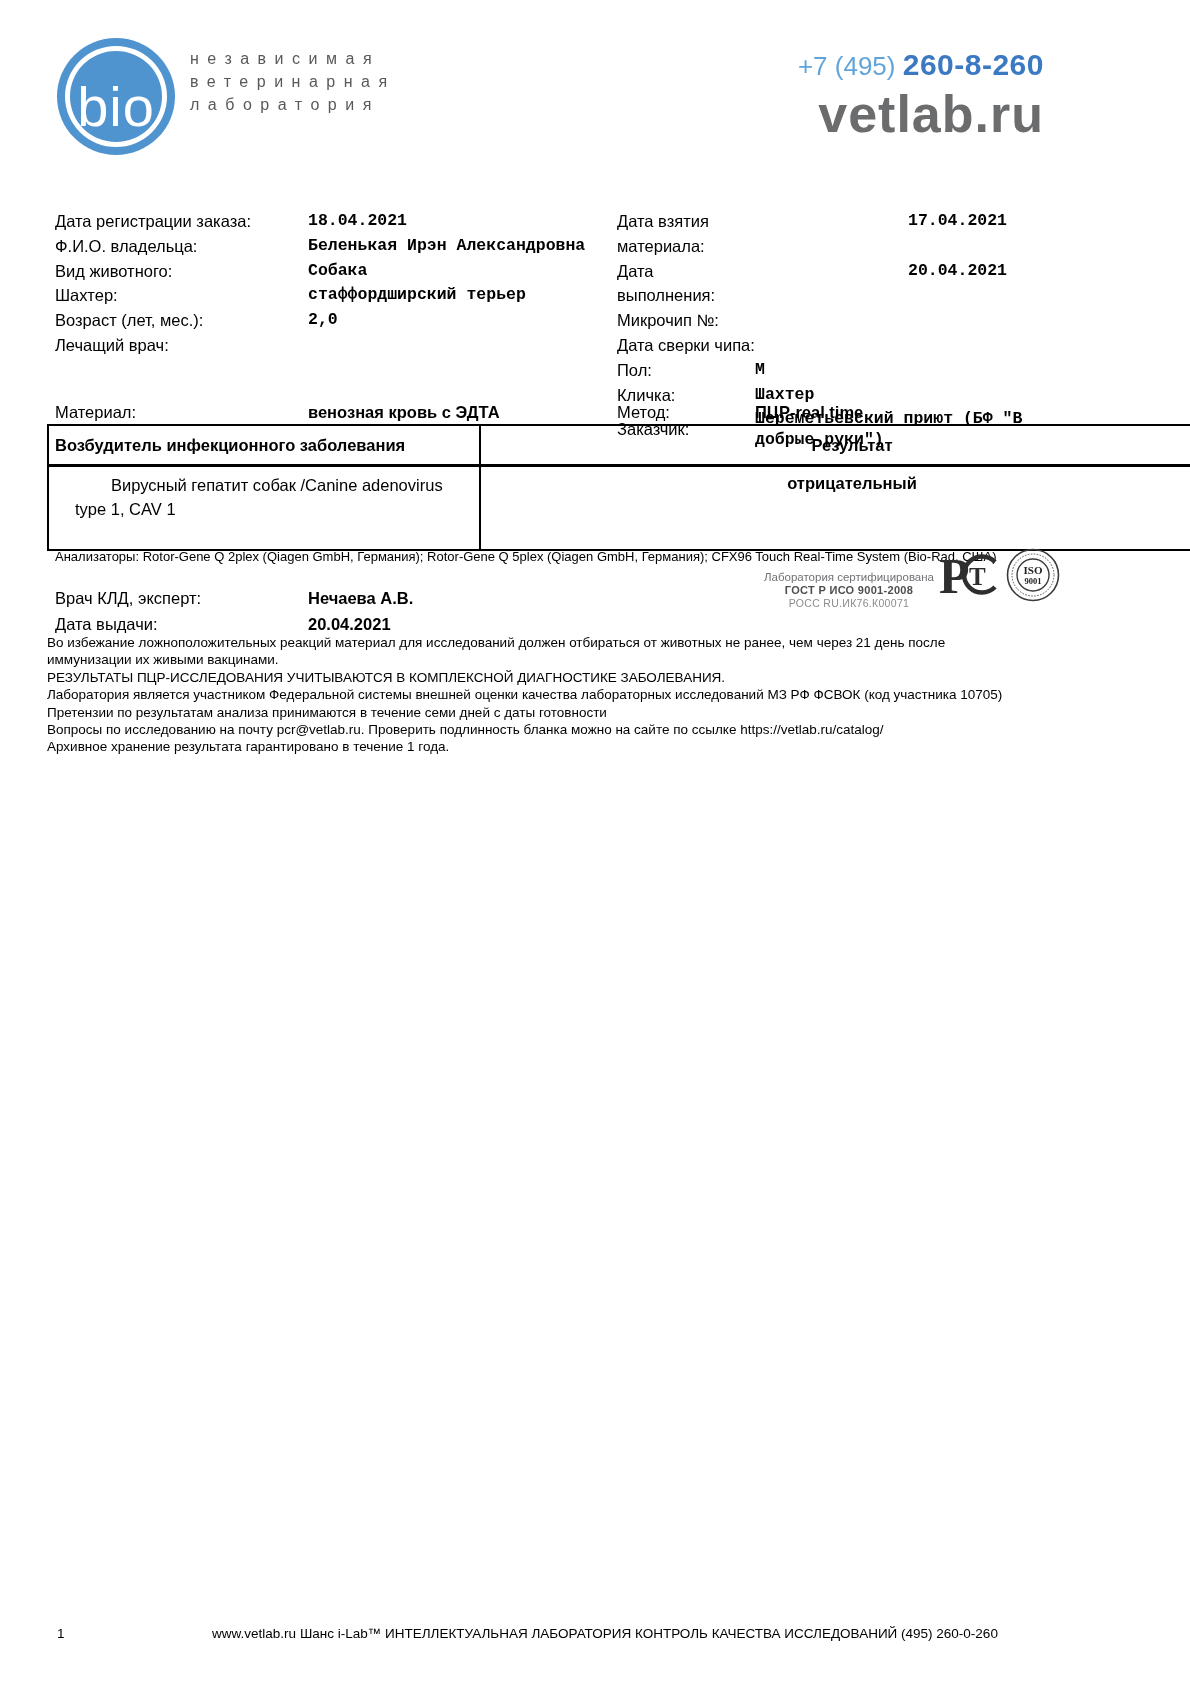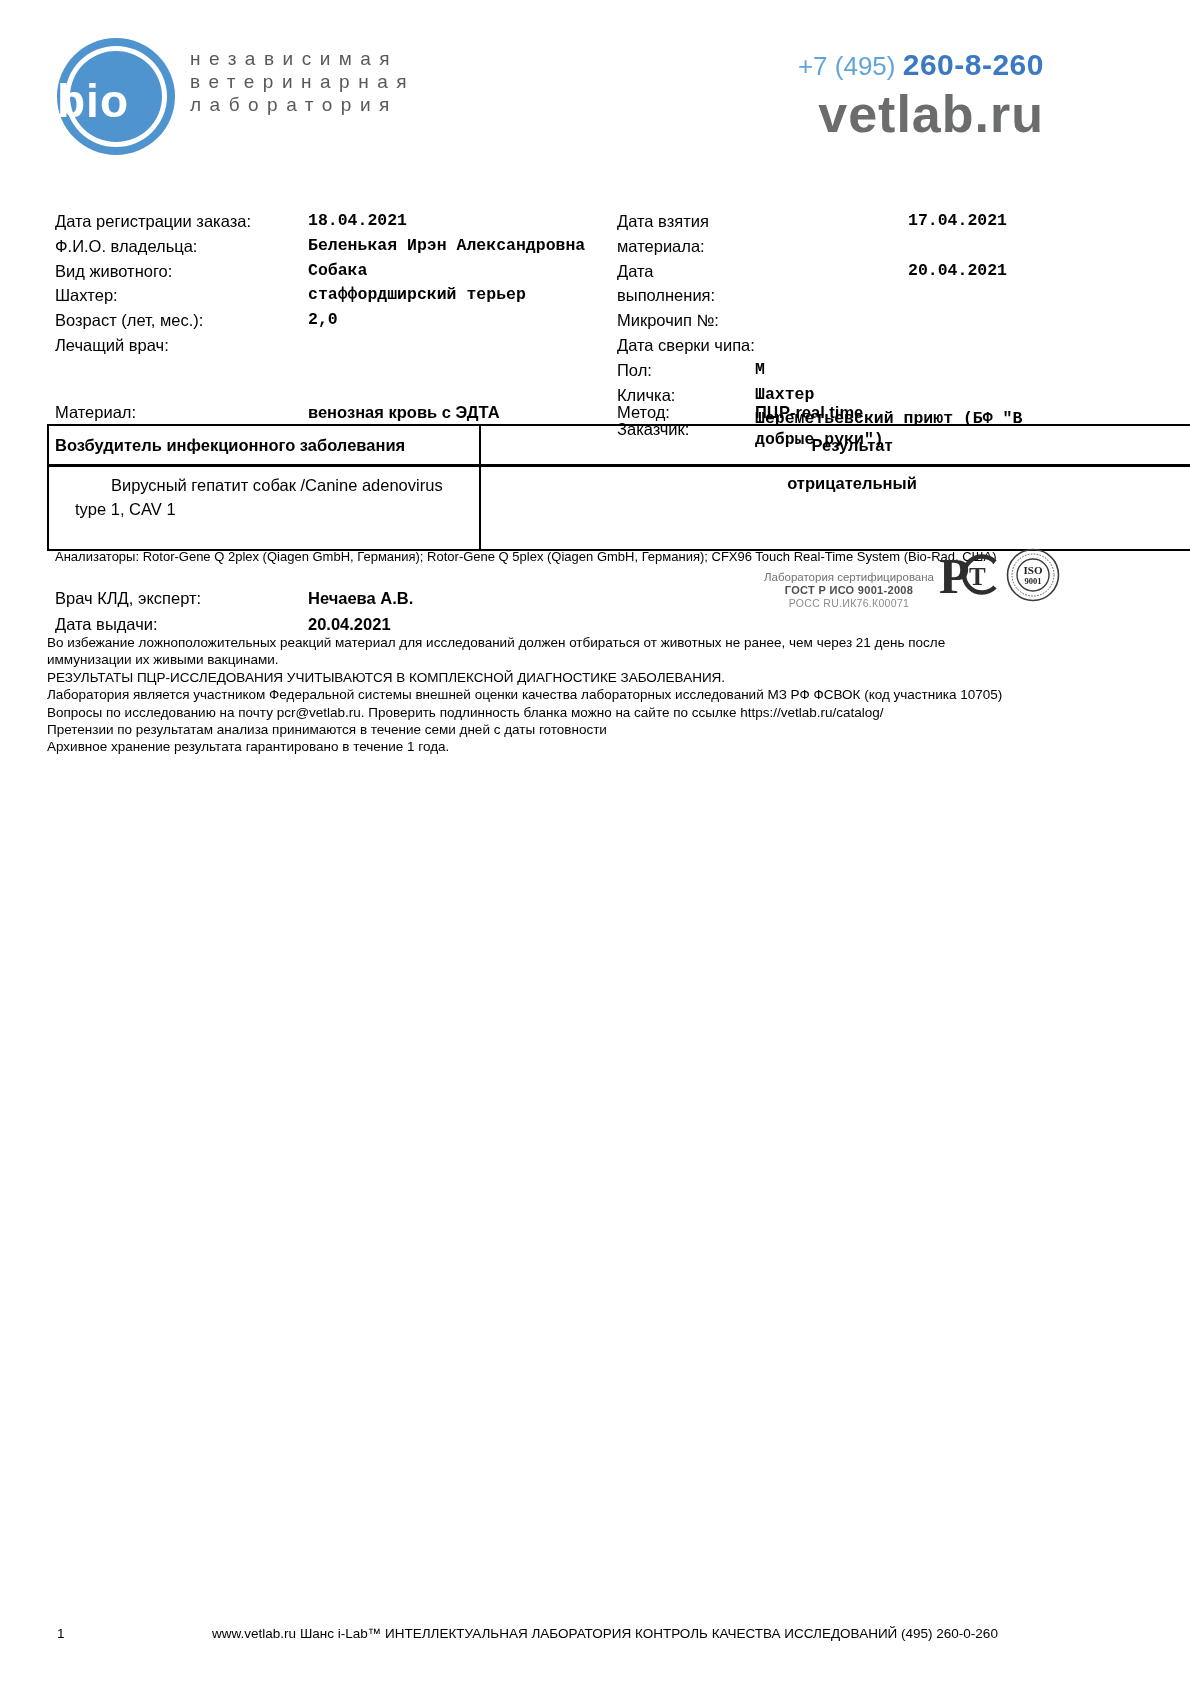--- a/index.html
+++ b/index.html
@@ -6,28 +6,28 @@
   .page {
     position:relative; width:1190px; height:1683px; margin:0 auto;
     background:#ffffff; font-family:"Liberation Sans", sans-serif; color:#000;
     overflow:hidden;
   }
 
   
   .logo { position:absolute; left:57px; top:38px; width:118px; height:117px;
           background:#4f93cf; border-radius:50%; }
   .logo-ring { position:absolute; inset:8px; border:5px solid #fff; border-radius:50%; background:#4f93cf; }
-  .logo-text { position:absolute; left:0; right:0; top:36px; 
-               color:#fff; font-weight:bold; font-size:46px; letter-spacing:1px; }
+  .logo-text { position:absolute; left:0; right:0; top:36px; text-align:center;
+               color:#fff; font-weight:normal; font-size:56px; letter-spacing:1px; }
 
   .brand { position:absolute; left:190px; top:40px; }
   .brand-name { color:#4f93cf; font-size:38px; font-weight:bold; letter-spacing:2px; white-space:nowrap; }
   .brand-reg { font-size:17px; color:#8d9093; font-weight:normal; vertical-align:14px; margin-left:9px; letter-spacing:0; }
   .tagline { margin-top:7px; }
-  .tagline-line { color:#58595b; font-size:19px; letter-spacing:8.5px; line-height:23px; white-space:nowrap; }
+  .tagline-line { color:#58595b; font-size:16px; letter-spacing:8.5px; line-height:23px; white-space:nowrap; }
 
   .contact { position:absolute; right:146px; top:48px; text-align:right; }
   .phone-line { font-size:26px; color:#62a4d9; white-space:nowrap; }
   .phone-strong { font-size:30px; color:#3b79c2; font-weight:bold; letter-spacing:0.5px; }
   .website { margin-top:6px; font-size:52px; font-weight:bold; color:#6b6c6e; line-height:1; letter-spacing:1px; }
 
   
   .report-title { position:absolute; left:78px; top:176px; font-size:27px; font-weight:bold;
                   letter-spacing:-0.3px; white-space:nowrap; }
 
@@ -228,22 +228,22 @@
       <text x="27" y="26" text-anchor="middle" font-size="11" font-weight="bold" fill="#222" font-family="Liberation Serif, serif">ISO</text>
       <text x="27" y="36" text-anchor="middle" font-size="8.5" font-weight="bold" fill="#222" font-family="Liberation Serif, serif">9001</text>
     </svg>
   </div>
 
   <div class="notes" id="notes">
       <div class="note-line">Во избежание ложноположительных реакций материал для исследований должен отбираться от животных не ранее, чем через 21 день после</div>
       <div class="note-line">иммунизации их живыми вакцинами.</div>
       <div class="note-line">РЕЗУЛЬТАТЫ ПЦР-ИССЛЕДОВАНИЯ УЧИТЫВАЮТСЯ В КОМПЛЕКСНОЙ ДИАГНОСТИКЕ ЗАБОЛЕВАНИЯ.</div>
       <div class="note-line">Лаборатория является участником Федеральной системы внешней оценки качества лабораторных исследований МЗ РФ ФСВОК (код участника 10705)</div>
+      <div class="note-line">Претензии по результатам анализа принимаются в течение семи дней  с даты готовности</div>
       <div class="note-line">Вопросы по исследованию  на почту  pcr@vetlab.ru. Проверить подлинность бланка можно на сайте по ссылке https://vetlab.ru/catalog/</div>
-      <div class="note-line">Претензии по результатам анализа принимаются в течение семи дней  с даты готовности</div>
       <div class="note-line">Архивное хранение результата гарантировано в течение 1 года.</div>
     </div>
 
   <div class="page-footer">
     <span class="page-number">1</span>
     <div class="footer-text">www.vetlab.ru Шанс i-Lab™ ИНТЕЛЛЕКТУАЛЬНАЯ ЛАБОРАТОРИЯ КОНТРОЛЬ КАЧЕСТВА ИССЛЕДОВАНИЙ (495) 260-0-260</div>
   </div>
 
 </div>
 

